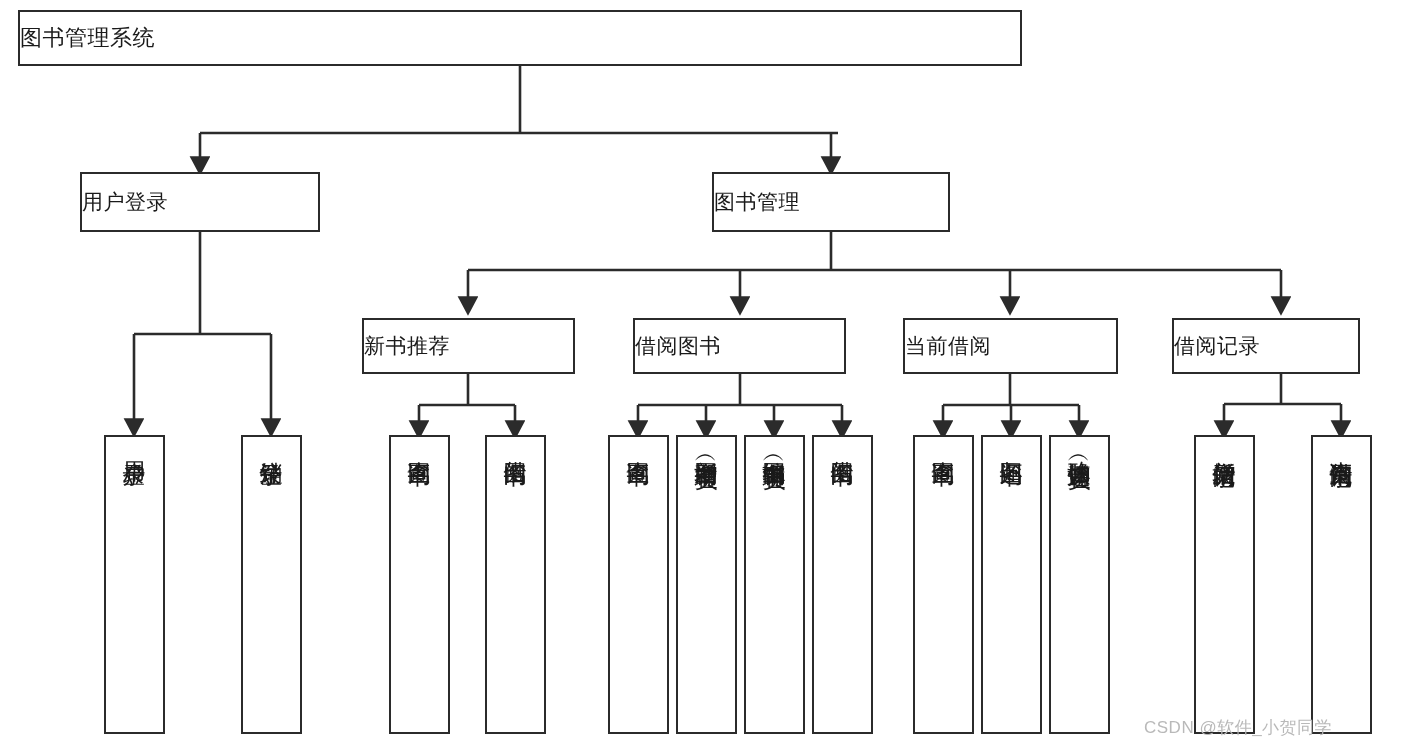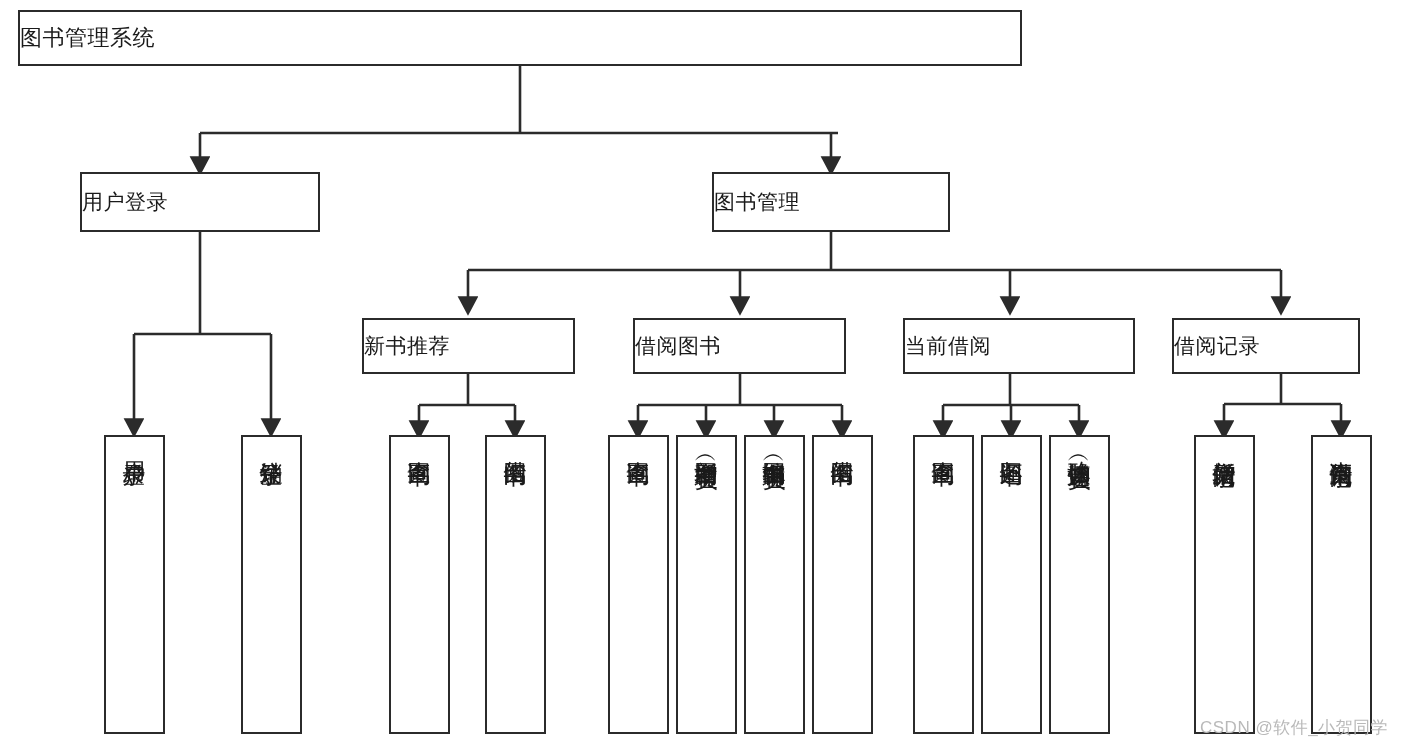--- a/index.html
+++ b/index.html
@@ -137,21 +137,21 @@
   <div class="node h" style="left:362px; top:318px; width:213px; height:56px;">
     <span class="lbl">新书推荐</span>
   </div>
 
   <div class="node h" style="left:712px; top:172px; width:238px; height:60px;">
     <span class="lbl">图书管理</span>
   </div>
   <div class="node h" style="left:633px; top:318px; width:213px; height:56px;">
     <span class="lbl">借阅图书</span>
   </div>
-  <div class="node h" style="left:903px; top:318px; width:232px; height:56px;">
+  <div class="node h" style="left:903px; top:318px; width:215px; height:56px;">
     <span class="lbl">当前借阅</span>
   </div>
   <div class="node h" style="left:1172px; top:318px; width:188px; height:56px;">
     <span class="lbl">借阅记录</span>
   </div>
 
   <div class="node v" style="left:104px; top:435px; width:61px; height:299px;">
     <span class="lbl">用户登录</span>
   </div>
   <div class="node v" style="left:241px; top:435px; width:61px; height:299px;">
@@ -188,15 +188,15 @@
     <span class="lbl">确认归还（管理员）</span>
   </div>
 
   <div class="node v" style="left:1194px; top:435px; width:61px; height:299px;">
     <span class="lbl">新增借阅记录</span>
   </div>
   <div class="node v" style="left:1311px; top:435px; width:61px; height:299px;">
     <span class="lbl">查询借阅记录</span>
   </div>
 
-  <div class="watermark" style="left:1200px; top:716px;">CSDN @软件_小贺同学</div>
+  <div class="watermark" style="left:1144px; top:716px;">CSDN @软件_小贺同学</div>
 
 </div>
 
 </body></html>

